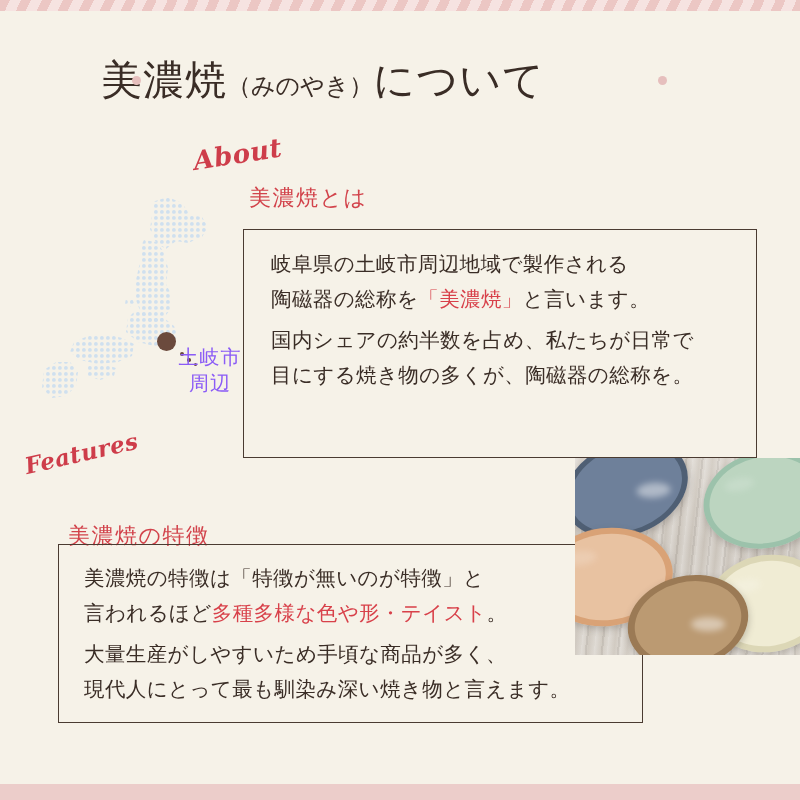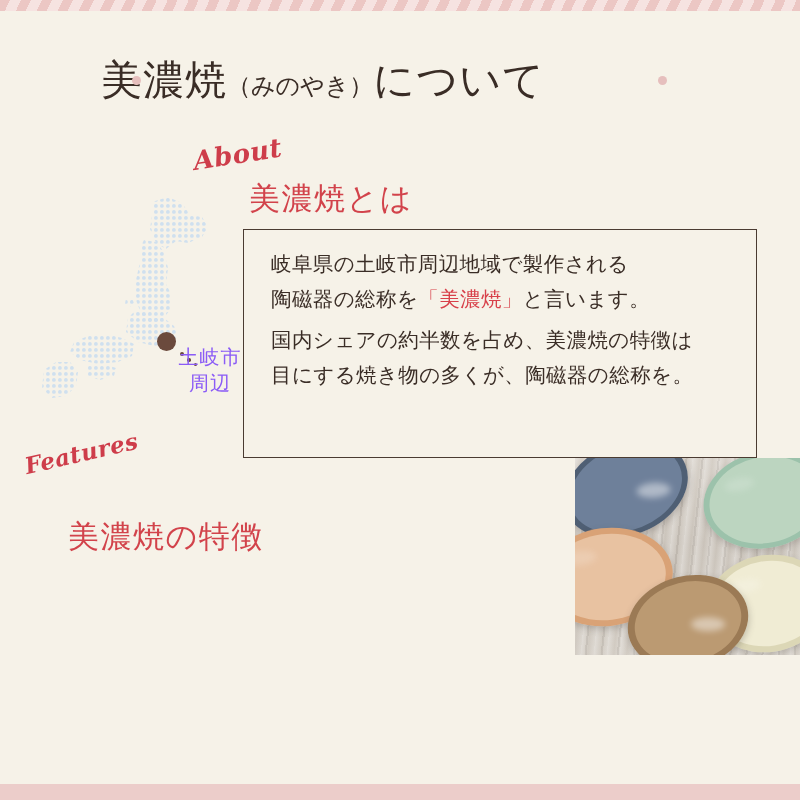--- a/index.html
+++ b/index.html
@@ -101,21 +101,21 @@
     font-size: 23px;
     transform: rotate(-13deg);
     transform-origin: left bottom;
     letter-spacing: 0.5px;
   }
 
   
   .section-heading {
     position: absolute;
     font-family: "DejaVu Serif", "Liberation Serif", serif;
-    font-size: 31px;
+    font-size: 22px;
     line-height: 40px;
     letter-spacing: 1.5px;
     color: #d2434b;
     white-space: nowrap;
     font-weight: 500;
   }
   .heading-about    { left: 249px; top: 178px; }
   .heading-features { left: 68px;  top: 516px; }
 
   
@@ -338,27 +338,33 @@
   </div>
 
   <div class="map-label">
     <div>土岐市</div>
     <div>周辺</div>
   </div>
 
   <div class="text-box box-about">
     <div class="para p1"><span>岐阜県の土岐市周辺地域で製作される</span>
 <span>陶磁器の総称を</span><span class="hl-red">「美濃焼」</span><span>と言います。</span></div>
-    <div class="para p2"><span>国内シェアの約半数を占め、美濃焼の特徴は</span>
+    <div class="para p2"><span>国内シェアの約半数を占め、私たちが日常で</span>
 <span>目にする焼き物の多くが、陶磁器の総称を。</span></div>
   </div>
 
   <div class="script-label script-features">Features</div>
   <div class="section-heading heading-features">美濃焼の特徴</div>
 
+  <div class="text-box box-features">
+    <div class="para p1"><span>美濃焼の特徴は「特徴が無いのが特徴」と</span>
+<span>言われるほど</span><span class="hl-red">多種多様な色や形・テイスト</span><span>。</span></div>
+    <div class="para p2"><span>大量生産がしやすいため手頃な商品が多く、</span>
+<span>現代人にとって最も馴染み深い焼き物と言えます。</span></div>
+  </div>
 
   <div class="photo">
     <div class="wood"></div>
     <div class="plate plate-blue">
         <div class="rim"></div>
         <div class="well"></div>
         <div class="shine"></div>
       </div>
     <div class="plate plate-green">
         <div class="rim"></div>

